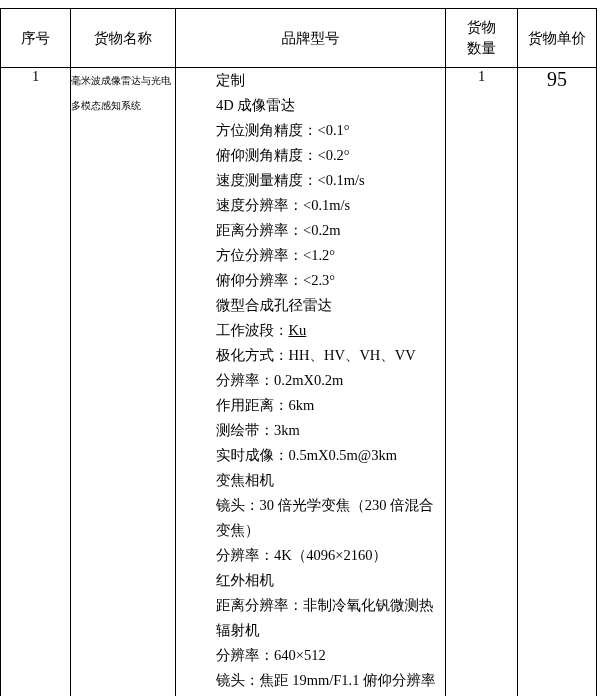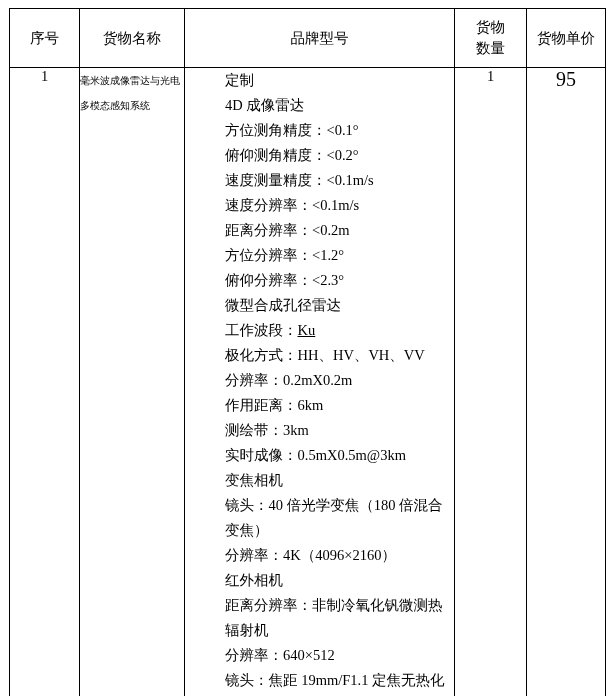--- a/index.html
+++ b/index.html
@@ -12,21 +12,21 @@
     height: 696px;
     font-family: "Liberation Serif", "DejaVu Serif", serif;
     color: #000000;
     overflow: hidden;
   }
   .page {
     position: relative;
     width: 612px;
     height: 696px;
     box-sizing: border-box;
-    padding: 8px 8px 0 9px;
+    padding: 8px 8px 0 0;
   }
   table.spec-table {
     border-collapse: collapse;
     width: 596px;
     table-layout: fixed;
   }
   table.spec-table th,
   table.spec-table td {
     border: 1px solid #000000;
     vertical-align: top;
@@ -154,26 +154,26 @@
               <div class="model-line">方位分辨率：&lt;1.2°</div>
               <div class="model-line">俯仰分辨率：&lt;2.3°</div>
               <div class="model-line">微型合成孔径雷达</div>
               <div class="model-line">工作波段：<span class="underline-text">Ku</span></div>
               <div class="model-line">极化方式：HH、HV、VH、VV</div>
               <div class="model-line">分辨率：0.2mX0.2m</div>
               <div class="model-line">作用距离：6km</div>
               <div class="model-line">测绘带：3km</div>
               <div class="model-line">实时成像：0.5mX0.5m@3km</div>
               <div class="model-line">变焦相机</div>
-              <div class="model-line">镜头：40 倍光学变焦（180 倍混合变焦）</div>
+              <div class="model-line">镜头：30 倍光学变焦（230 倍混合变焦）</div>
               <div class="model-line">分辨率：4K（4096×2160）</div>
               <div class="model-line">红外相机</div>
               <div class="model-line">距离分辨率：非制冷氧化钒微测热辐射机</div>
               <div class="model-line">分辨率：640×512</div>
-              <div class="model-line">镜头：焦距 19mm/F1.1 定焦无热化</div>
+              <div class="model-line">镜头：焦距 19mm/F1.1 俯仰分辨率</div>
               <div class="model-line">波长范围：7～14um</div>
             </div>
         </td>
         <td class="cell-qty">1</td>
         <td class="cell-price">95</td>
       </tr>
     </tbody>
   </table>
 </div>
 

